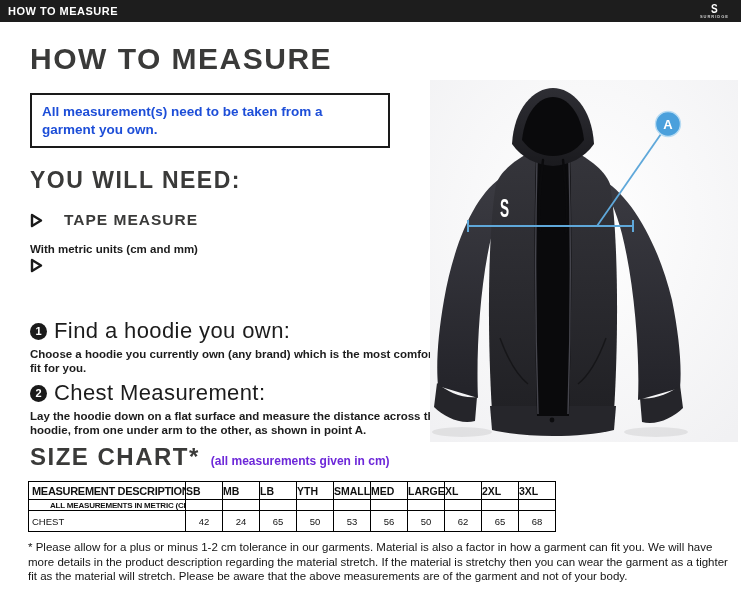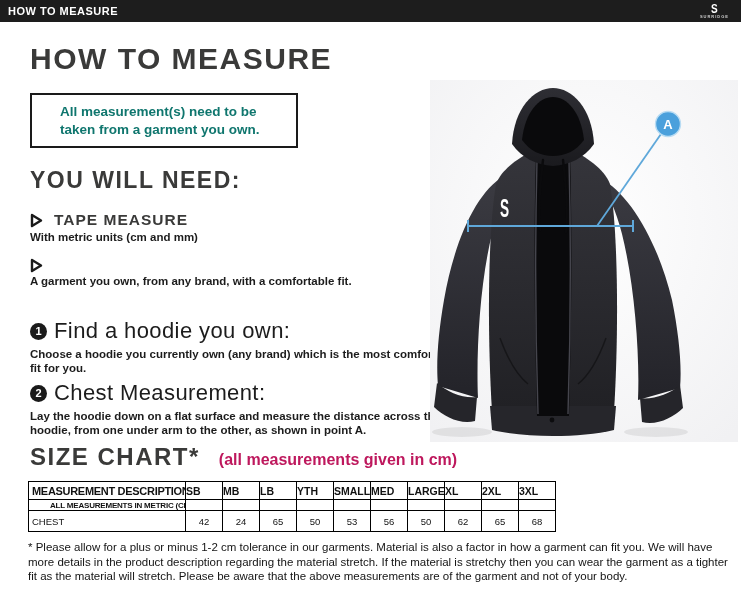--- a/index.html
+++ b/index.html
@@ -12,46 +12,46 @@
   .topbar { position:absolute; left:0; top:0; width:741px; height:22px; background:#1d1d1d;
     display:flex; align-items:center; justify-content:space-between; padding:0 8px; }
   .topbar-title { color:#fff; font-size:11px; font-weight:bold; letter-spacing:.5px; }
   .brand { display:flex; flex-direction:column; align-items:center; line-height:1; margin-right:4px; }
   .brand-s { color:#fff; font-size:10px; font-weight:bold; transform:scaleY(1.25); }
   .brand-name { color:#cfcfcf; font-size:4px; letter-spacing:1px; font-weight:bold; margin-top:1px; }
 
   .h1 { position:absolute; left:30px; top:42px; font-size:30px; font-weight:bold;
     color:#3a3a39; letter-spacing:1.5px; }
 
-  .notice { position:absolute; left:30px; top:93px; width:268px; border:2px solid #1a1a1a;
-    background:#fff; padding:8px 28px; font-size:13.5px; font-weight:bold; line-height:1.3; color:#0f766e; }
+  .notice { position:absolute; left:30px; top:93px; width:360px; border:2px solid #1a1a1a;
+    background:#fff; padding:8px 10px; font-size:13.5px; font-weight:bold; line-height:1.3; color:#1d4ed8; }
 
   .need-h { position:absolute; left:30px; top:167px; font-size:23px; font-weight:bold;
     color:#3a3a39; letter-spacing:1.5px; }
 
   .need-item { position:absolute; left:30px; }
   .need-item.ni0 { top:211px; }
   .need-item.ni1 { top:258px; }
-  .need-title { display:flex; align-items:center; gap:11px; font-size:15.5px; font-weight:bold;
+  .need-title { display:flex; align-items:center; gap:21px; font-size:15.5px; font-weight:bold;
     color:#3a3a39; letter-spacing:1px; }
   .need-title svg { flex:0 0 auto; }
-  .need-desc { font-size:11.5px; font-weight:bold; color:#1c1c1c; margin-top:2px; }
+  .need-desc { font-size:11.5px; font-weight:bold; color:#1c1c1c; margin-top:14px; }
 
   .step { position:absolute; left:30px; width:440px; }
   .step.s0 { top:318px; }
   .step.s1 { top:380px; }
   .step-head { display:flex; align-items:center; gap:7px; }
   .step-badge { width:17px; height:17px; border-radius:50%; background:#1a1a1a; color:#fff;
     font-size:11px; font-weight:bold; display:flex; align-items:center; justify-content:center; }
   .step-title { font-size:22px; font-weight:normal; color:#1c1c1c; letter-spacing:.4px; }
   .step-desc { font-size:11.5px; font-weight:bold; color:#1c1c1c; line-height:1.18; margin-top:4px; max-width:432px; }
 
-  .sc-h { position:absolute; left:30px; top:443px; display:flex; align-items:baseline; gap:19px; }
+  .sc-h { position:absolute; left:30px; top:443px; display:flex; align-items:baseline; gap:11px; }
   .sc-title { font-size:24px; font-weight:bold; color:#3a3a39; letter-spacing:1.5px; }
-  .sc-sub { font-size:16px; font-weight:bold; color:#be185d; }
+  .sc-sub { font-size:12px; font-weight:bold; color:#6d28d9; }
 
   table.sizes { position:absolute; left:28px; top:481px; width:528px; border-collapse:collapse;
     table-layout:fixed; }
   table.sizes th, table.sizes td { border:1px solid #000; overflow:hidden; white-space:nowrap; }
   table.sizes col.cdesc { width:157px; }
   table.sizes col.csize { width:37px; }
   tr.hdr th { height:18px; font-size:10.5px; font-weight:bold; text-align:left; color:#111; }
   tr.hdr th.first { text-align:left; padding-left:3px; font-size:11px; letter-spacing:-.3px; }
   tr.metric td { height:11px; font-size:8px; font-weight:bold; color:#111; }
   tr.metric td.first { padding-left:21px; letter-spacing:-.2px; }
@@ -93,21 +93,20 @@
     </div>
     <div class="need-desc">With metric units (cm and mm)</div>
   </div>
 
   <div class="need-item ni1">
     <div class="need-title">
       <svg width="13" height="15" viewBox="0 0 13 15">
         <polygon points="2,2 11,7.5 2,13" fill="none" stroke="#1a1a1a" stroke-width="2.4" stroke-linejoin="round"></polygon>
       </svg>
     </div>
-    <div class="need-desc">A garment you own, from any brand, with a comfortable fit.</div>
   </div>
 
   <div class="step s0">
     <div class="step-head">
       <span class="step-badge">1</span>
       <span class="step-title">Find a hoodie you own:</span>
     </div>
     <div class="step-desc">Choose a hoodie you currently own (any brand) which is the most comfortable fit for you.</div>
   </div>
 

